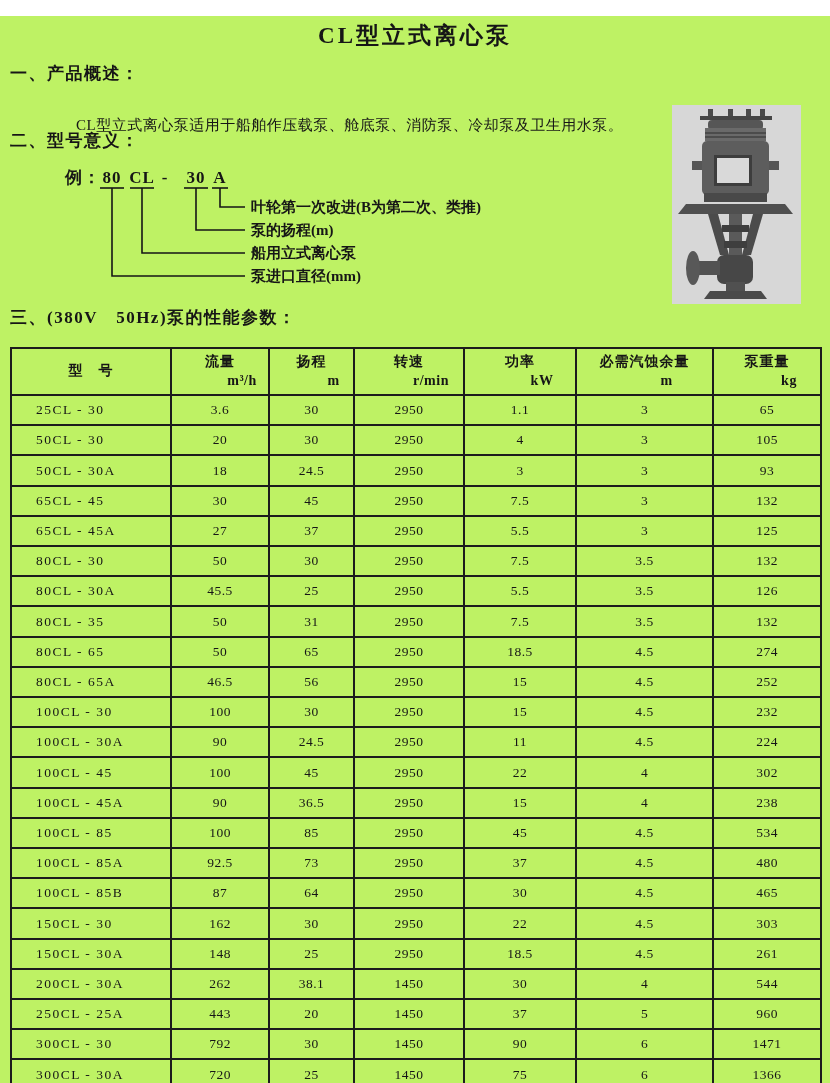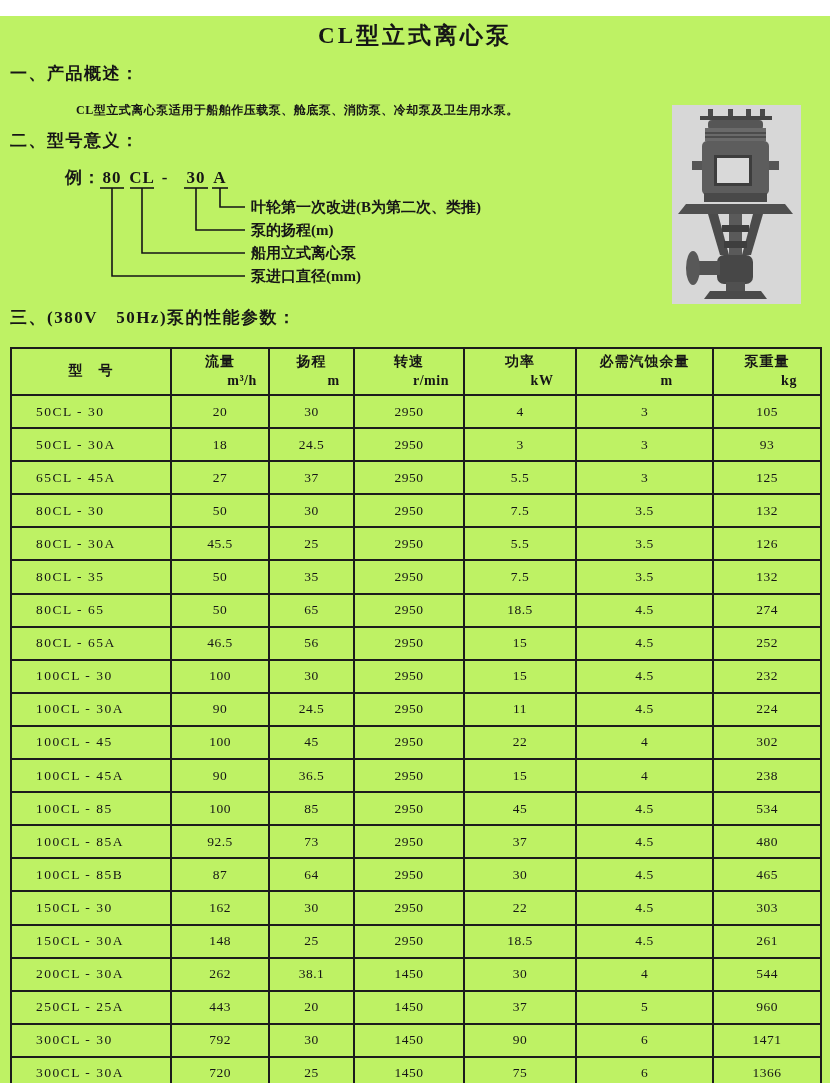--- a/index.html
+++ b/index.html
@@ -13,21 +13,21 @@
     text-align:center; font-size:23px; font-weight:bold; letter-spacing:3px;
   }
   .sec-heading {
     position:absolute; font-size:17px; font-weight:bold; letter-spacing:1.5px;
     white-space:pre;
   }
   .sec1-h { left:10px; top:46px;text-align:right; }
   .sec2-h { left:10px; top:113px; }
   .sec3-h { left:10px; top:290px; }
   .overview-body {
-    position:absolute; left:76px; top:86px; font-size:12px; font-weight:700;
+    position:absolute; left:76px; top:100px; font-size:15px; font-weight:400;
     letter-spacing:0.5px;
   }
   .model-diagram { position:absolute; left:60px; top:141px; width:470px; height:135px; }
   .model-diagram text { fill:#161616; font-family:"Liberation Serif","DejaVu Serif",serif; }
   .model-diagram .ex { font-size:17px; font-weight:600; letter-spacing:1px; }
   .model-diagram .callout { font-size:15px; font-weight:600; }
   .model-diagram line, .model-diagram polyline { stroke:#161616; stroke-width:1.6; fill:none; }
   .pump-photo { position:absolute; left:672px; top:89px; width:129px; height:199px; }
   .perf {
     position:absolute; left:10px; top:331px; width:810px; height:744px;
@@ -162,38 +162,56 @@
             <div class="unit">m</div>
           </th>
           <th>
             <div>泵重量</div>
             <div class="unit">kg</div>
           </th>
         </tr>
     </thead>
     <tbody>
         <tr>
+          <td class="model">25CL - 30</td>
+          <td>3.6</td>
+          <td>30</td>
+          <td>2950</td>
+          <td>1.1</td>
+          <td>3</td>
+          <td>65</td>
+        </tr>
+        <tr>
           <td class="model">50CL - 30</td>
           <td>20</td>
           <td>30</td>
           <td>2950</td>
           <td>4</td>
           <td>3</td>
           <td>105</td>
         </tr>
         <tr>
           <td class="model">50CL - 30A</td>
           <td>18</td>
           <td>24.5</td>
           <td>2950</td>
           <td>3</td>
           <td>3</td>
           <td>93</td>
         </tr>
         <tr>
+          <td class="model">65CL - 45</td>
+          <td>30</td>
+          <td>45</td>
+          <td>2950</td>
+          <td>7.5</td>
+          <td>3</td>
+          <td>132</td>
+        </tr>
+        <tr>
           <td class="model">65CL - 45A</td>
           <td>27</td>
           <td>37</td>
           <td>2950</td>
           <td>5.5</td>
           <td>3</td>
           <td>125</td>
         </tr>
         <tr>
           <td class="model">80CL - 30</td>
@@ -209,21 +227,21 @@
           <td>45.5</td>
           <td>25</td>
           <td>2950</td>
           <td>5.5</td>
           <td>3.5</td>
           <td>126</td>
         </tr>
         <tr>
           <td class="model">80CL - 35</td>
           <td>50</td>
-          <td>35</td>
+          <td>31</td>
           <td>2950</td>
           <td>7.5</td>
           <td>3.5</td>
           <td>132</td>
         </tr>
         <tr>
           <td class="model">80CL - 65</td>
           <td>50</td>
           <td>65</td>
           <td>2950</td>

